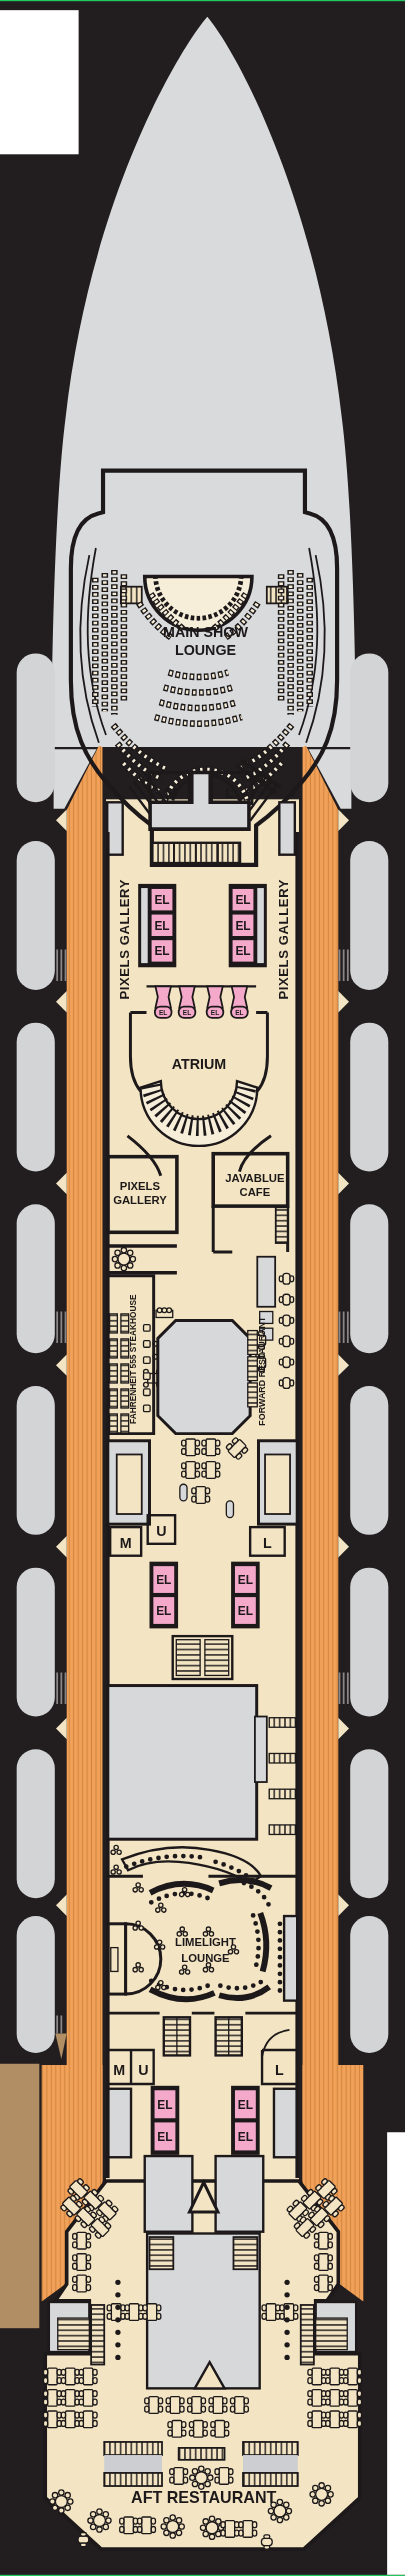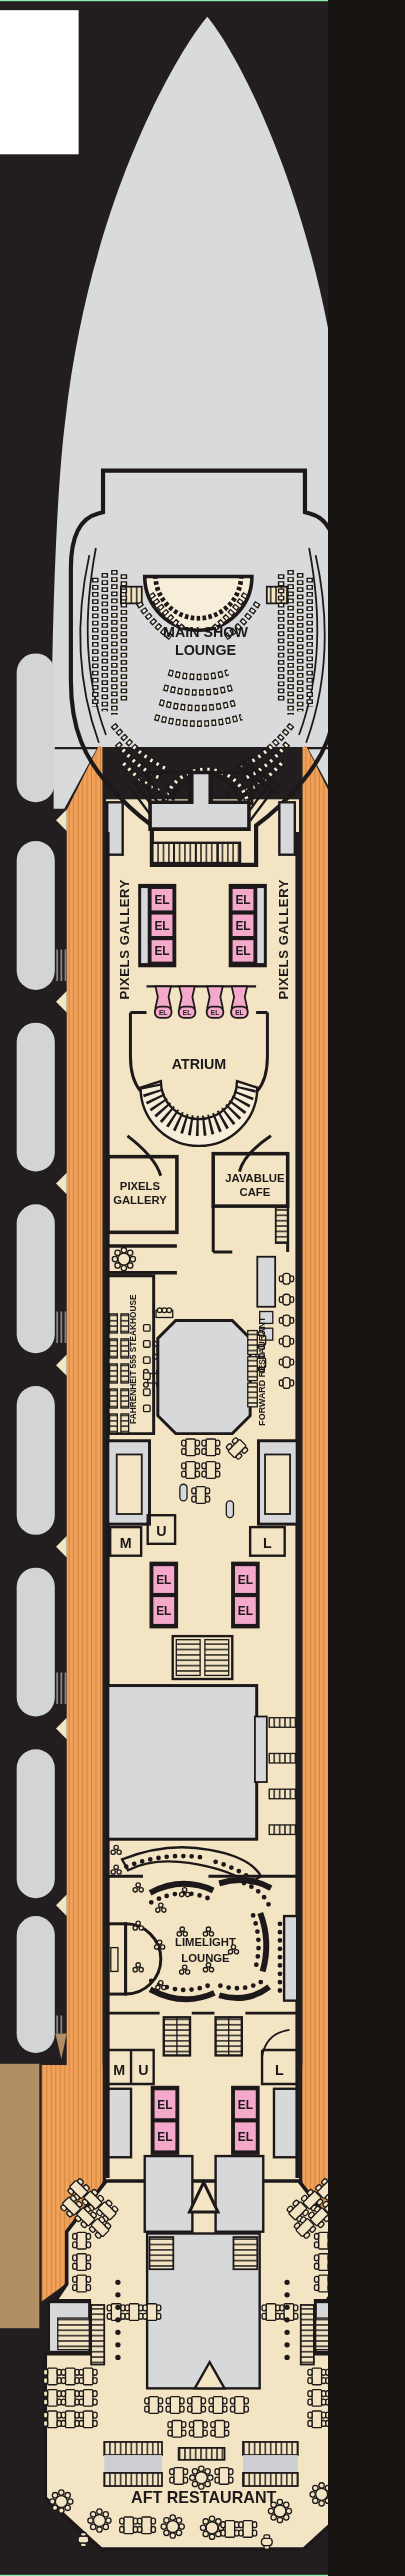--- a/index.html
+++ b/index.html
@@ -1,16 +1,16 @@
 <!DOCTYPE html>
 <html style="font-size:9.5px"><head>
 <meta charset="utf-8">
 <style>
   html,body{margin:0;padding:0;background:#15120f;}
-  #canvas{position:relative;width:328px;height:2576px;background:#86efac;overflow:hidden;
+  #canvas{position:relative;width:405px;height:2576px;background:#22c55e;overflow:hidden;
           font-family:"Liberation Sans",sans-serif;}
   svg{position:absolute;left:0;top:0;}
   
   .bz{fill:#f3e5c3}.bz2{fill:#f6eed8}.gy{fill:#d7d8da}.pk{fill:#f4a9cb}.tan{fill:#b18e63}.wh{fill:#ffffff}
   .hullgy{fill:#d9dadb}
   
   .w7{stroke:#1d191a;stroke-width:7;fill:none}
   .w6{stroke:#1d191a;stroke-width:6;fill:none}
   .w5{stroke:#1d191a;stroke-width:5;fill:none}
   .w4{stroke:#1d191a;stroke-width:4;fill:none}

